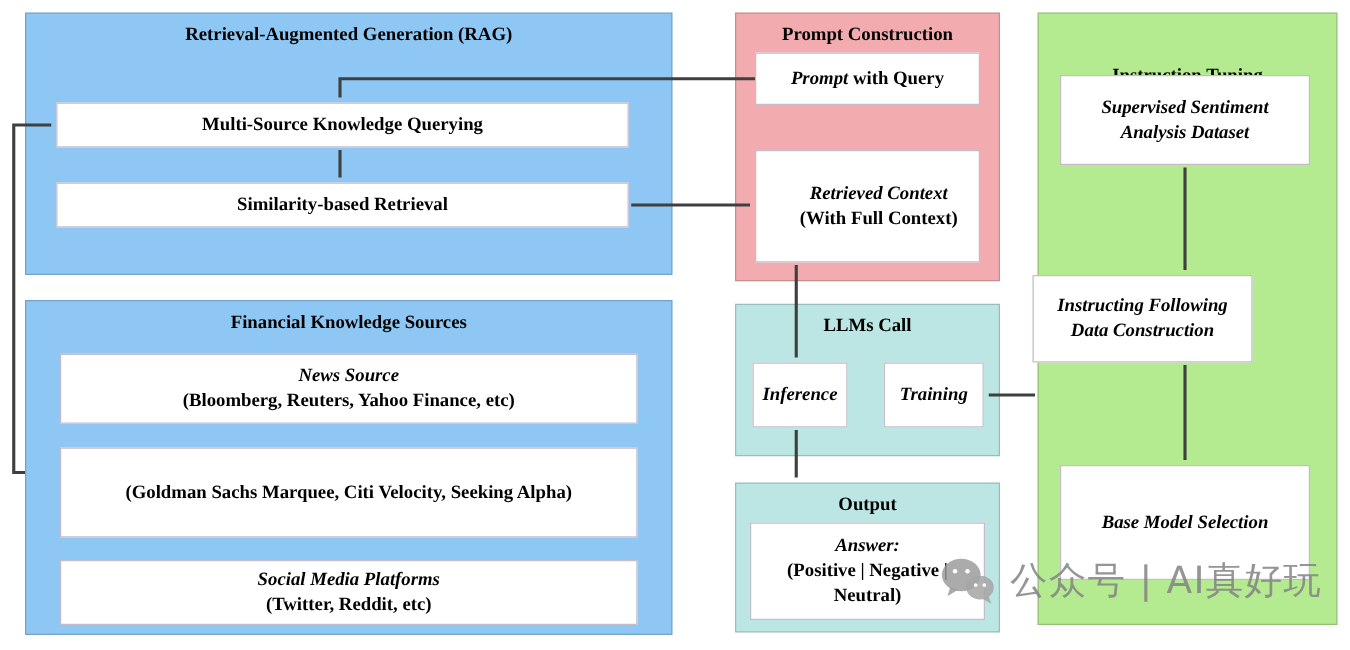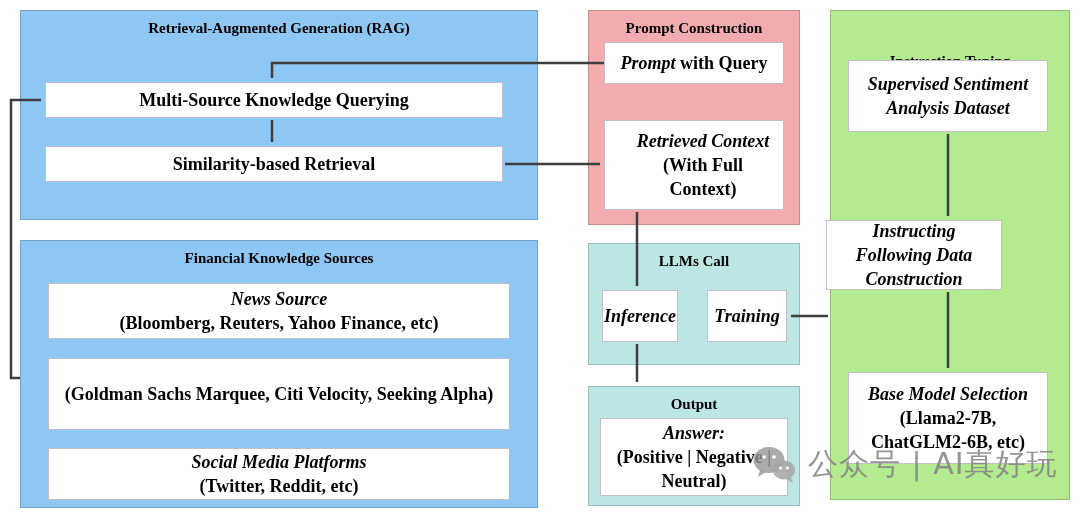--- a/index.html
+++ b/index.html
@@ -5,21 +5,21 @@
   html,body{margin:0;padding:0;}
   body{
     width:1080px;height:520px;position:relative;background:#ffffff;
     font-family:"Liberation Serif",serif;overflow:hidden;color:#000;
   }
   .panel{position:absolute;border:1px solid rgba(0,0,0,0.18);box-sizing:border-box;}
   .panel-title{font-weight:bold;font-size:15px;text-align:center;padding-top:9px;}
   .node{
     position:absolute;background:#ffffff;border:1px solid #c5bccc;
     display:flex;flex-direction:column;justify-content:center;align-items:center;
-    text-align:center;font-weight:bold;font-size:18px;line-height:1.35;
+    text-align:center;font-weight:bold;font-size:15px;line-height:1.35;
     padding:2px 8px;box-sizing:border-box;
   }
   .it{font-style:italic;}
   svg.arrows{position:absolute;left:0;top:0;width:1080px;height:520px;pointer-events:none;z-index:5;}
   svg.arrows path{fill:none;stroke-width:2.5;}
   .watermark{
     position:absolute;left:752px;top:444px;z-index:9;display:flex;align-items:center;gap:12px;
     font-family:"DejaVu Sans",sans-serif;font-size:30px;font-weight:400;
     color:rgba(130,130,130,0.85);letter-spacing:1px;
   }
@@ -87,21 +87,20 @@
   <div class="panel-title" style="padding-top:12px;margin-top:30px;">Instruction Tuning</div>
 </div>
 <div class="node it" style="left:848px;top:60px;width:200px;height:72px;">
   <div>Supervised Sentiment Analysis Dataset</div>
 </div>
 <div class="node it" style="left:826px;top:220px;width:176px;height:70px;">
   <div>Instructing Following Data Construction</div>
 </div>
 <div class="node" style="left:848px;top:372px;width:200px;height:92px;">
   <div class="it">Base Model Selection</div>
-  <div>(Llama2-7B, ChatGLM2-6B, etc)</div>
 </div>
 
 <svg class="arrows" xmlns="http://www.w3.org/2000/svg">
   <defs>
     <marker id="ah" markerUnits="userSpaceOnUse" markerWidth="12" markerHeight="12" refX="10" refY="5" orient="auto">
       <path d="M0,0 L10,5 L0,10 Z" fill="#3f3f3f" stroke="none"></path>
     </marker>
   </defs>
   <g style="stroke: rgb(63, 63, 63);">
     <path d="M604,63 L272,63 L272,78" marker-end="url(#ah)"></path>

